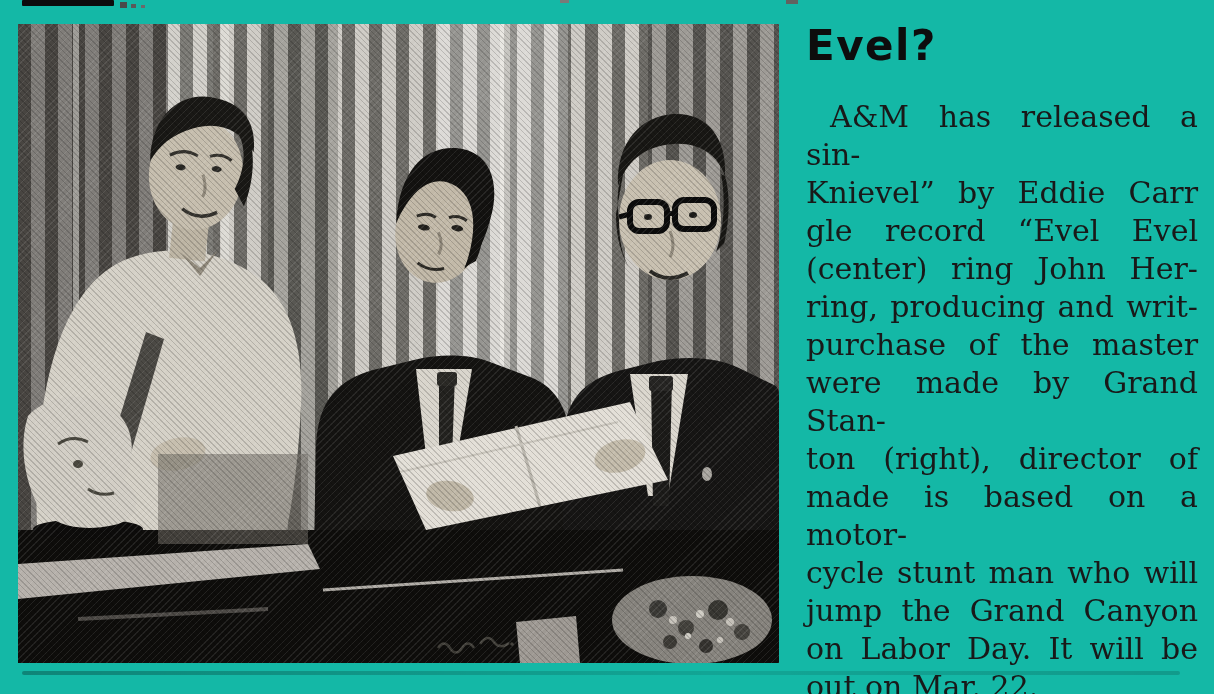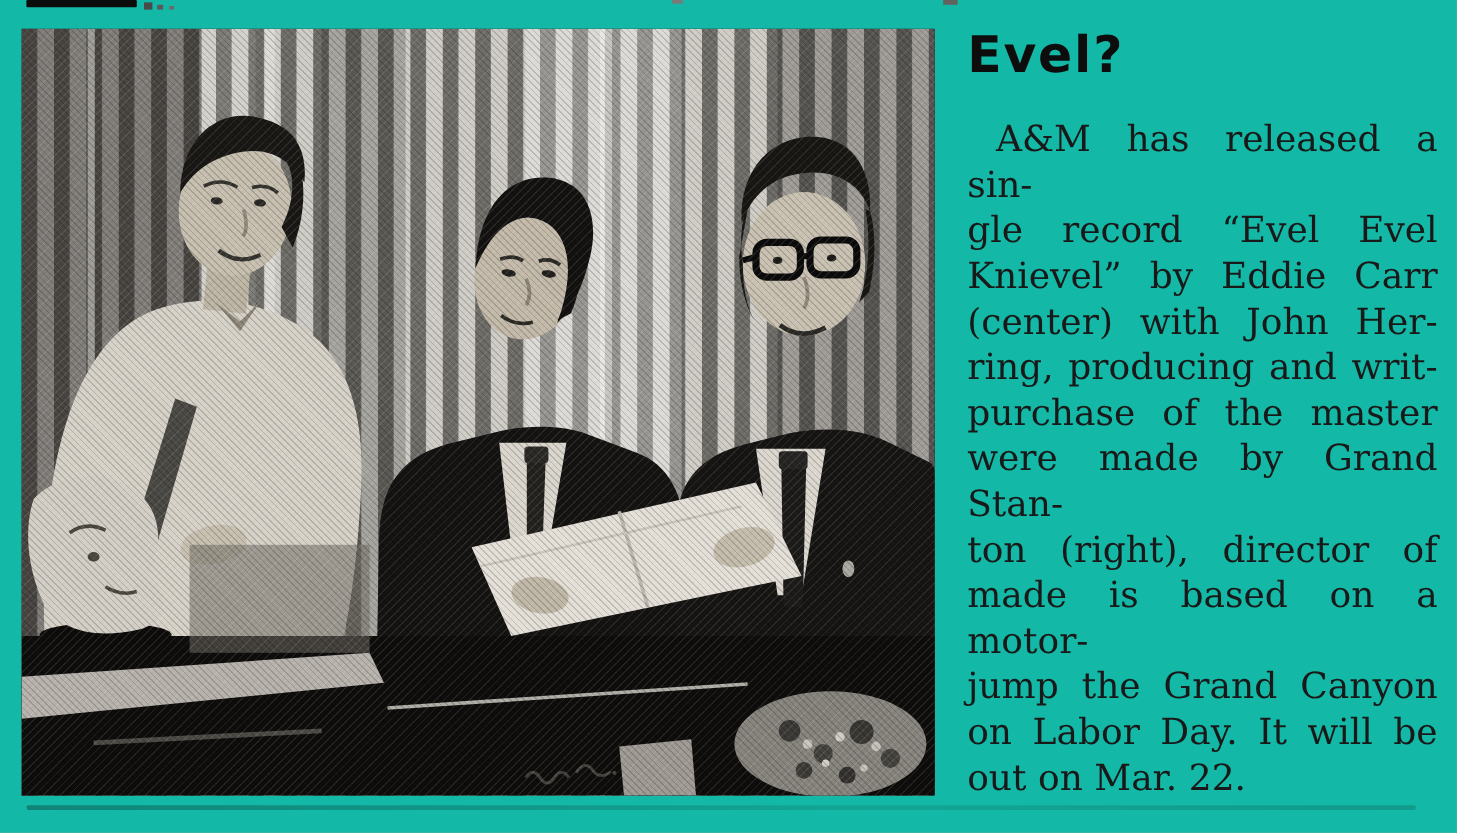--- a/index.html
+++ b/index.html
@@ -197,28 +197,29 @@
         <circle cx="494" cy="620" r="1.8" fill="#44423c"></circle>
       </g>
     </svg>
     <div class="halftone"></div>
   </div>
 
   <div class="text-col">
     <h1 class="headline">Evel?</h1>
     <div class="body">
         <div class="body-line first">A&amp;M has released a sin-</div>
+        <div class="body-line">Knievel” by Eddie Carr</div>
         <div class="body-line">gle record “Evel Evel</div>
-        <div class="body-line">Knievel” by Eddie Carr</div>
-        <div class="body-line">(center) with John Her-</div>
+        <div class="body-line">(center) ring John Her-</div>
         <div class="body-line">ring, producing and writ-</div>
         <div class="body-line">purchase of the master</div>
         <div class="body-line">were made by Grand Stan-</div>
         <div class="body-line">ton (right), director of</div>
         <div class="body-line">made is based on a motor-</div>
+        <div class="body-line">cycle stunt man who will</div>
         <div class="body-line">jump the Grand Canyon</div>
         <div class="body-line">on Labor Day. It will be</div>
         <div class="body-line last">out on Mar. 22.</div>
       </div>
   </div>
 
   <div class="bottom-shadow"></div>
 </div>
 
 </body></html>

